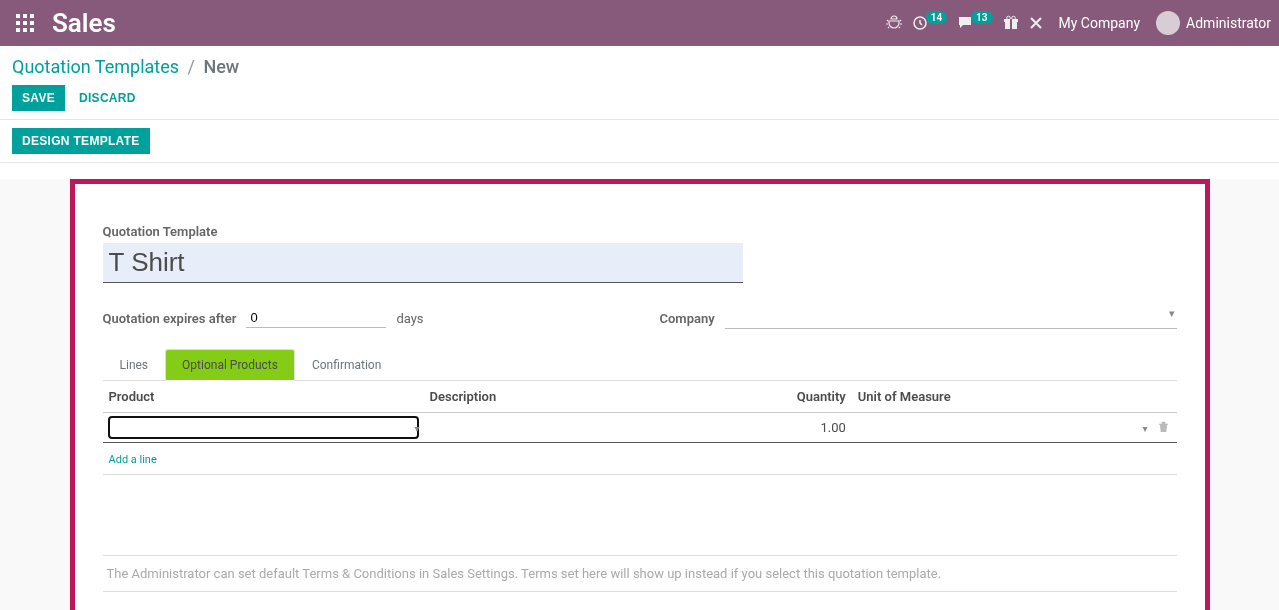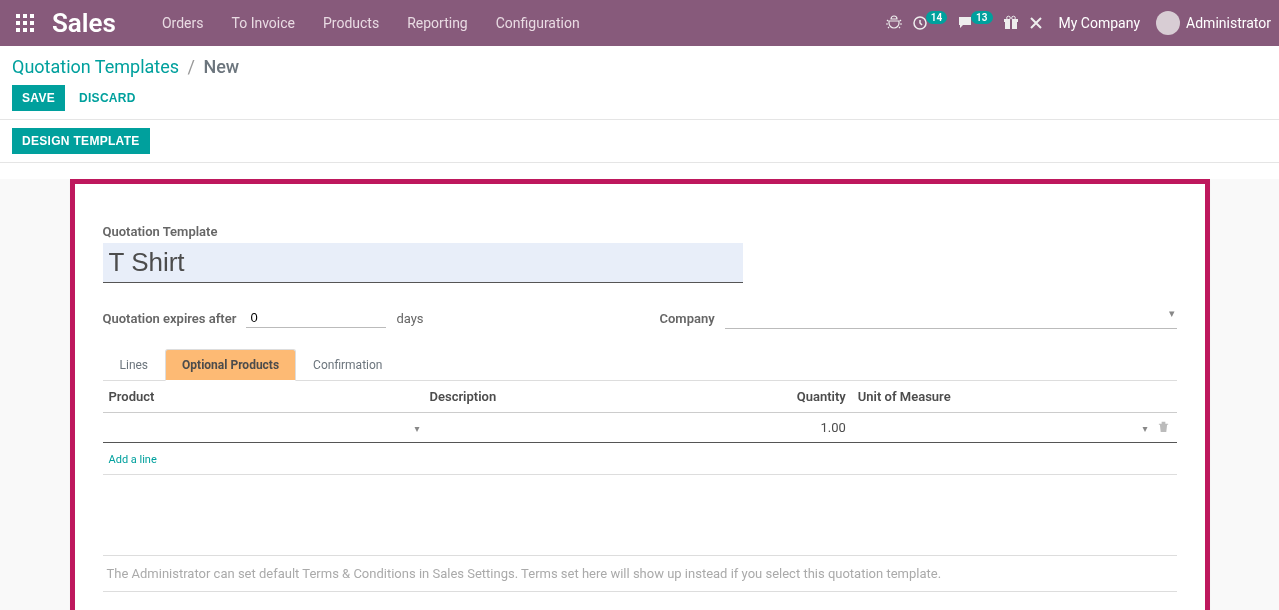--- a/index.html
+++ b/index.html
@@ -47,21 +47,21 @@
   .days-input { width: 140px; border: none; border-bottom: 1px solid #bbb; font-size: 13px; padding: 2px 4px; }
   .after-label { font-size: 13px; color: #666; }
   .company-select { flex: 1; border: none; border-bottom: 1px solid #bbb; min-height: 22px; position: relative; cursor: pointer; }
   .company-select::after { content: "▾"; position: absolute; right: 2px; top: 0; color: #888; font-size: 11px; }
   
   
   .notebook { margin-top: 18px; }
   .nav-tabs { display: flex; position: relative; }
   .nav-tabs::after { content: ""; position: absolute; left: 0; right: 0; bottom: 0; height: 1px; background: #ddd; z-index: 0; }
   .tab { padding: 8px 16px; font-size: 12px; color: #6c757d; cursor: pointer; border: 1px solid transparent; border-bottom: none; position: relative; z-index: 1; background: transparent; }
-  .tab.active { color: #4c4c4c; font-weight: 700; border-color: #ddd; border-bottom: 1px solid #fff; border-radius: 3px 3px 0 0; background: #fdba74; }
+  .tab.active { color: #4c4c4c; font-weight: 400; border-color: #ddd; border-bottom: 1px solid #fff; border-radius: 3px 3px 0 0; background: #84cc16; }
   
   
   .lines-table { width: 100%; border-collapse: collapse; margin-top: 0; }
   .lines-table th { text-align: left; font-size: 13px; font-weight: 600; color: #4c4c4c; padding: 8px 6px; border-bottom: 1px solid #ccc; }
   .lines-table th.qty { text-align: right; }
   .lines-table td { padding: 4px 6px; border-bottom: 1px solid #555; font-size: 13px; vertical-align: middle; }
   .product-cell { position: relative; }
   .product-input { width: 100%; border: none; font-size: 13px; padding: 3px 18px 3px 2px; }
   .caret { position: absolute; right: 4px; top: 50%; transform: translateY(-50%); color: #888; font-size: 10px; pointer-events: none; }
   .qty-cell { text-align: right; }
@@ -85,27 +85,20 @@
         <rect x="14" y="0" width="4" height="4"></rect>
         <rect x="0" y="7" width="4" height="4"></rect>
         <rect x="7" y="7" width="4" height="4"></rect>
         <rect x="14" y="7" width="4" height="4"></rect>
         <rect x="0" y="14" width="4" height="4"></rect>
         <rect x="7" y="14" width="4" height="4"></rect>
         <rect x="14" y="14" width="4" height="4"></rect>
       </svg>
   </div>
   <div class="brand">Sales</div>
-  <div class="nav-menu">
-    <div class="nav-item">Orders</div>
-    <div class="nav-item">To Invoice</div>
-    <div class="nav-item">Products</div>
-    <div class="nav-item">Reporting</div>
-    <div class="nav-item">Configuration</div>
-  </div>
   <div class="nav-spacer"></div>
   <div class="nav-right">
     <div class="nav-icon">
       <svg width="16" height="16" viewBox="0 0 16 16" fill="#eee">
           <path d="M8 1a3 3 0 0 1 3 3h-6a3 3 0 0 1 3-3zm-5 5h10v2a5 5 0 0 1-10 0V6zM2 5l-1 1M14 5l1 1M2 9H0M14 9h2M3 12l-1 1M13 12l1 1" stroke="#eee" stroke-width="1.2" fill="none"></path>
         </svg>
     </div>
     <div class="nav-icon">
       <svg width="16" height="16" viewBox="0 0 16 16" fill="none" stroke="#eee" stroke-width="1.5">
           <circle cx="8" cy="8" r="6"></circle>

